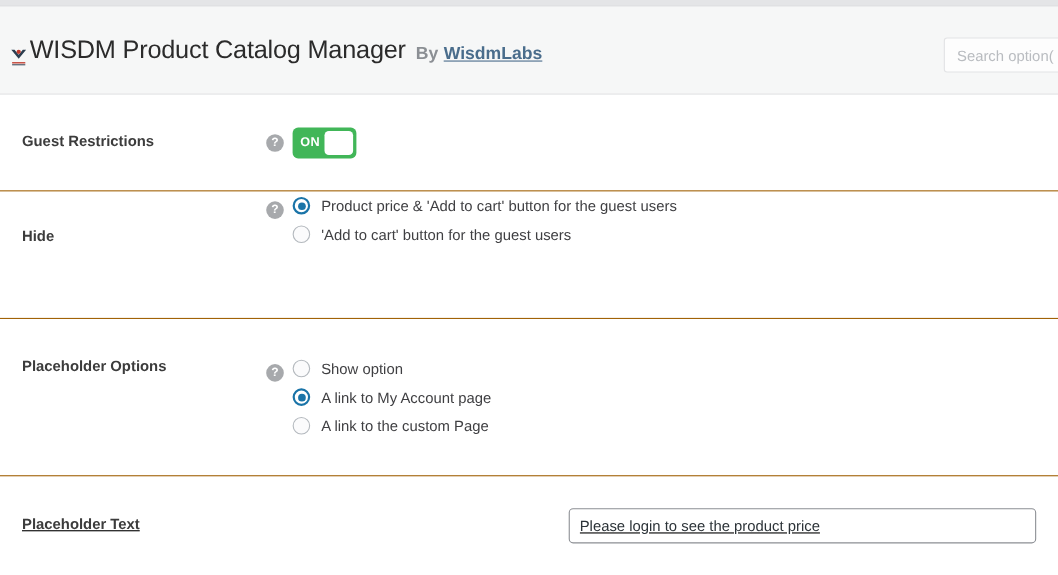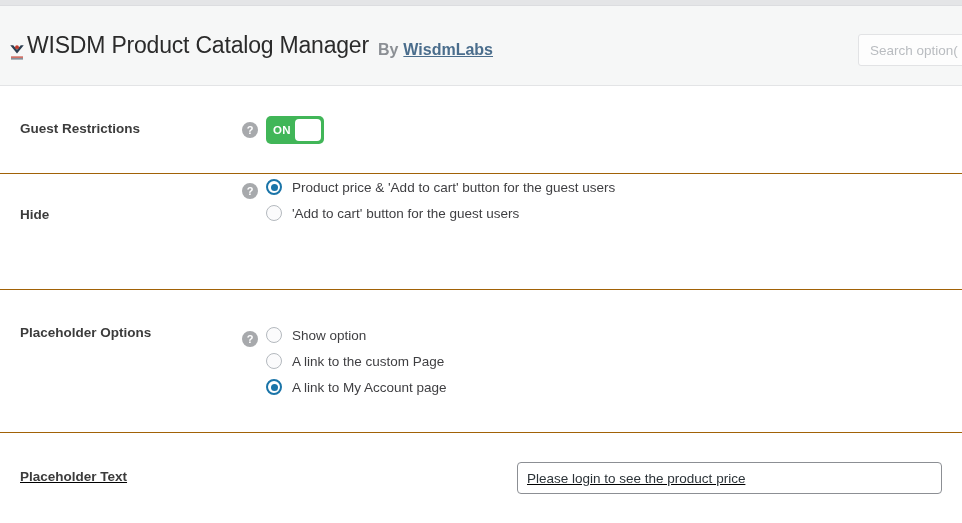--- a/index.html
+++ b/index.html
@@ -297,27 +297,27 @@
   <div class="row row-placeholder-options">
     <div class="row-label">Placeholder Options</div>
     <div class="row-control">
       <div class="radio-block">
         <span class="help-icon">?</span>
         <div class="radio-list">
           <div class="radio-item">
             <span class="radio-mark"></span>
             <span class="radio-label">Show option</span>
           </div>
+          <div class="radio-item checked">
+            <span class="radio-mark"></span>
+            <span class="radio-label">A link to My Account page</span>
+          </div>
           <div class="radio-item">
             <span class="radio-mark"></span>
             <span class="radio-label">A link to the custom Page</span>
-          </div>
-          <div class="radio-item checked">
-            <span class="radio-mark"></span>
-            <span class="radio-label">A link to My Account page</span>
           </div>
         </div>
       </div>
     </div>
   </div>
 
   <div class="row row-placeholder-text">
     <div class="row-label">Placeholder Text</div>
     <div class="row-control">
       <input class="text-input" type="text" value="Please login to see the product price" style="">

